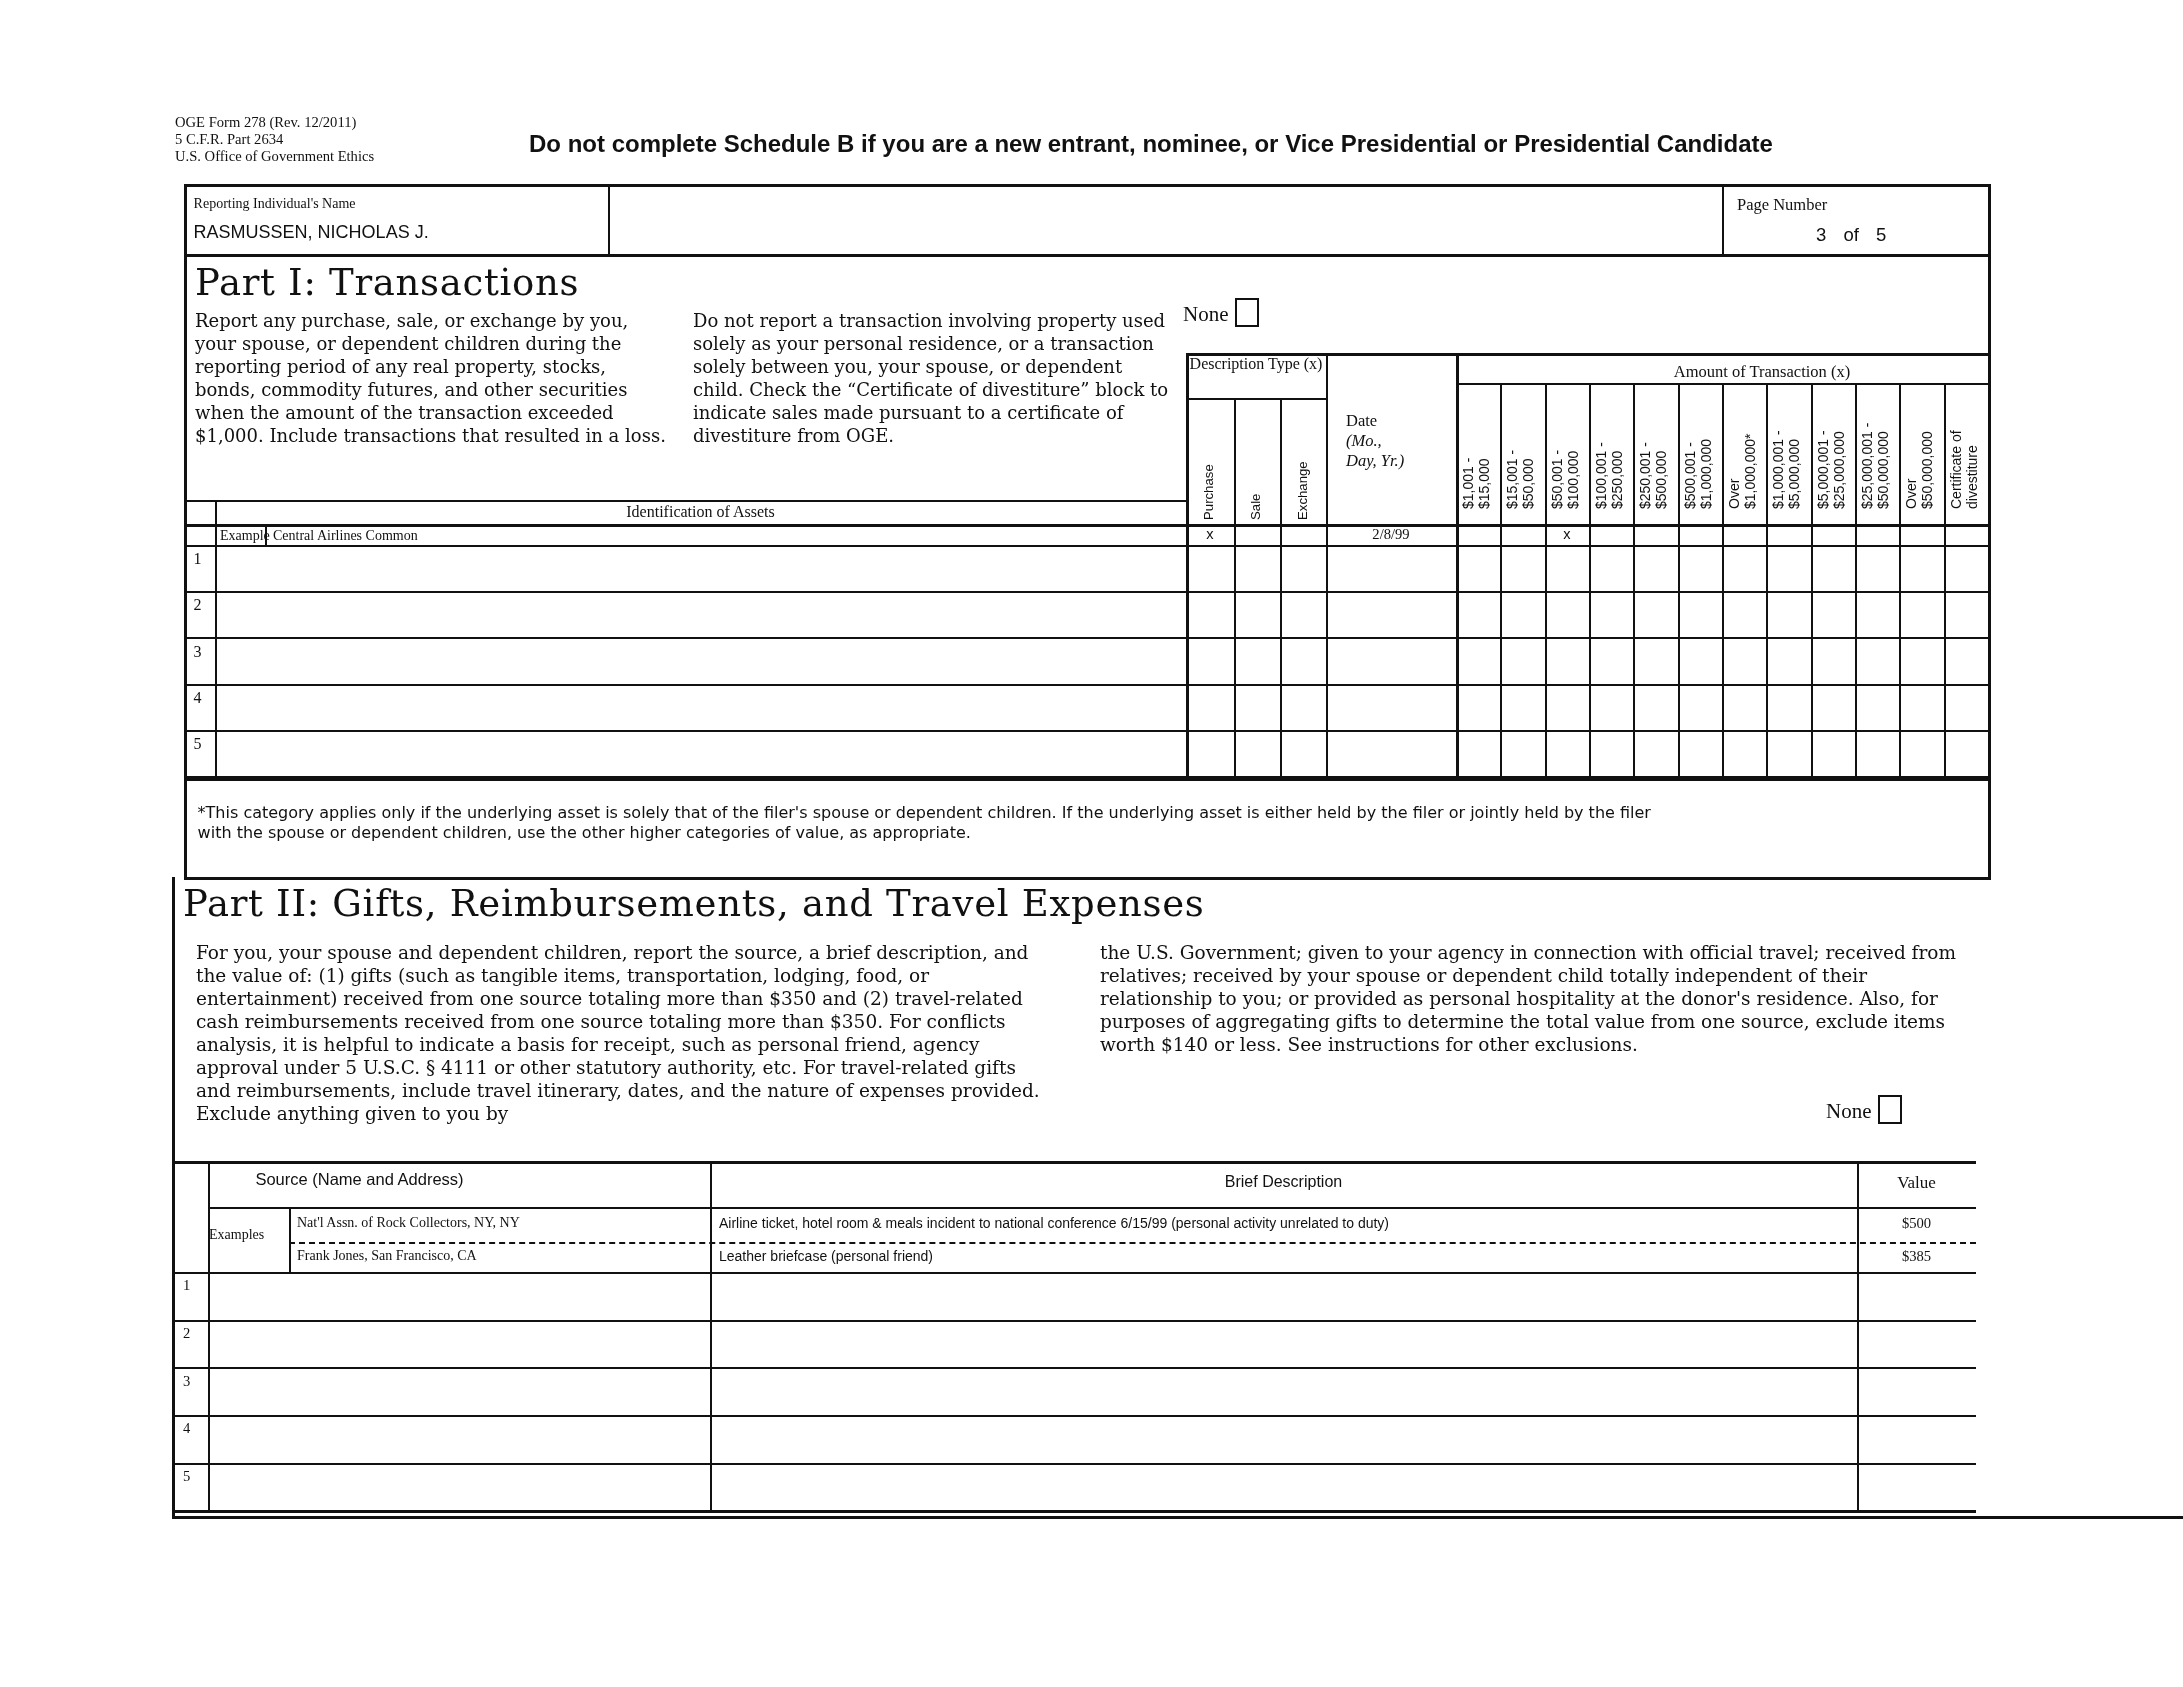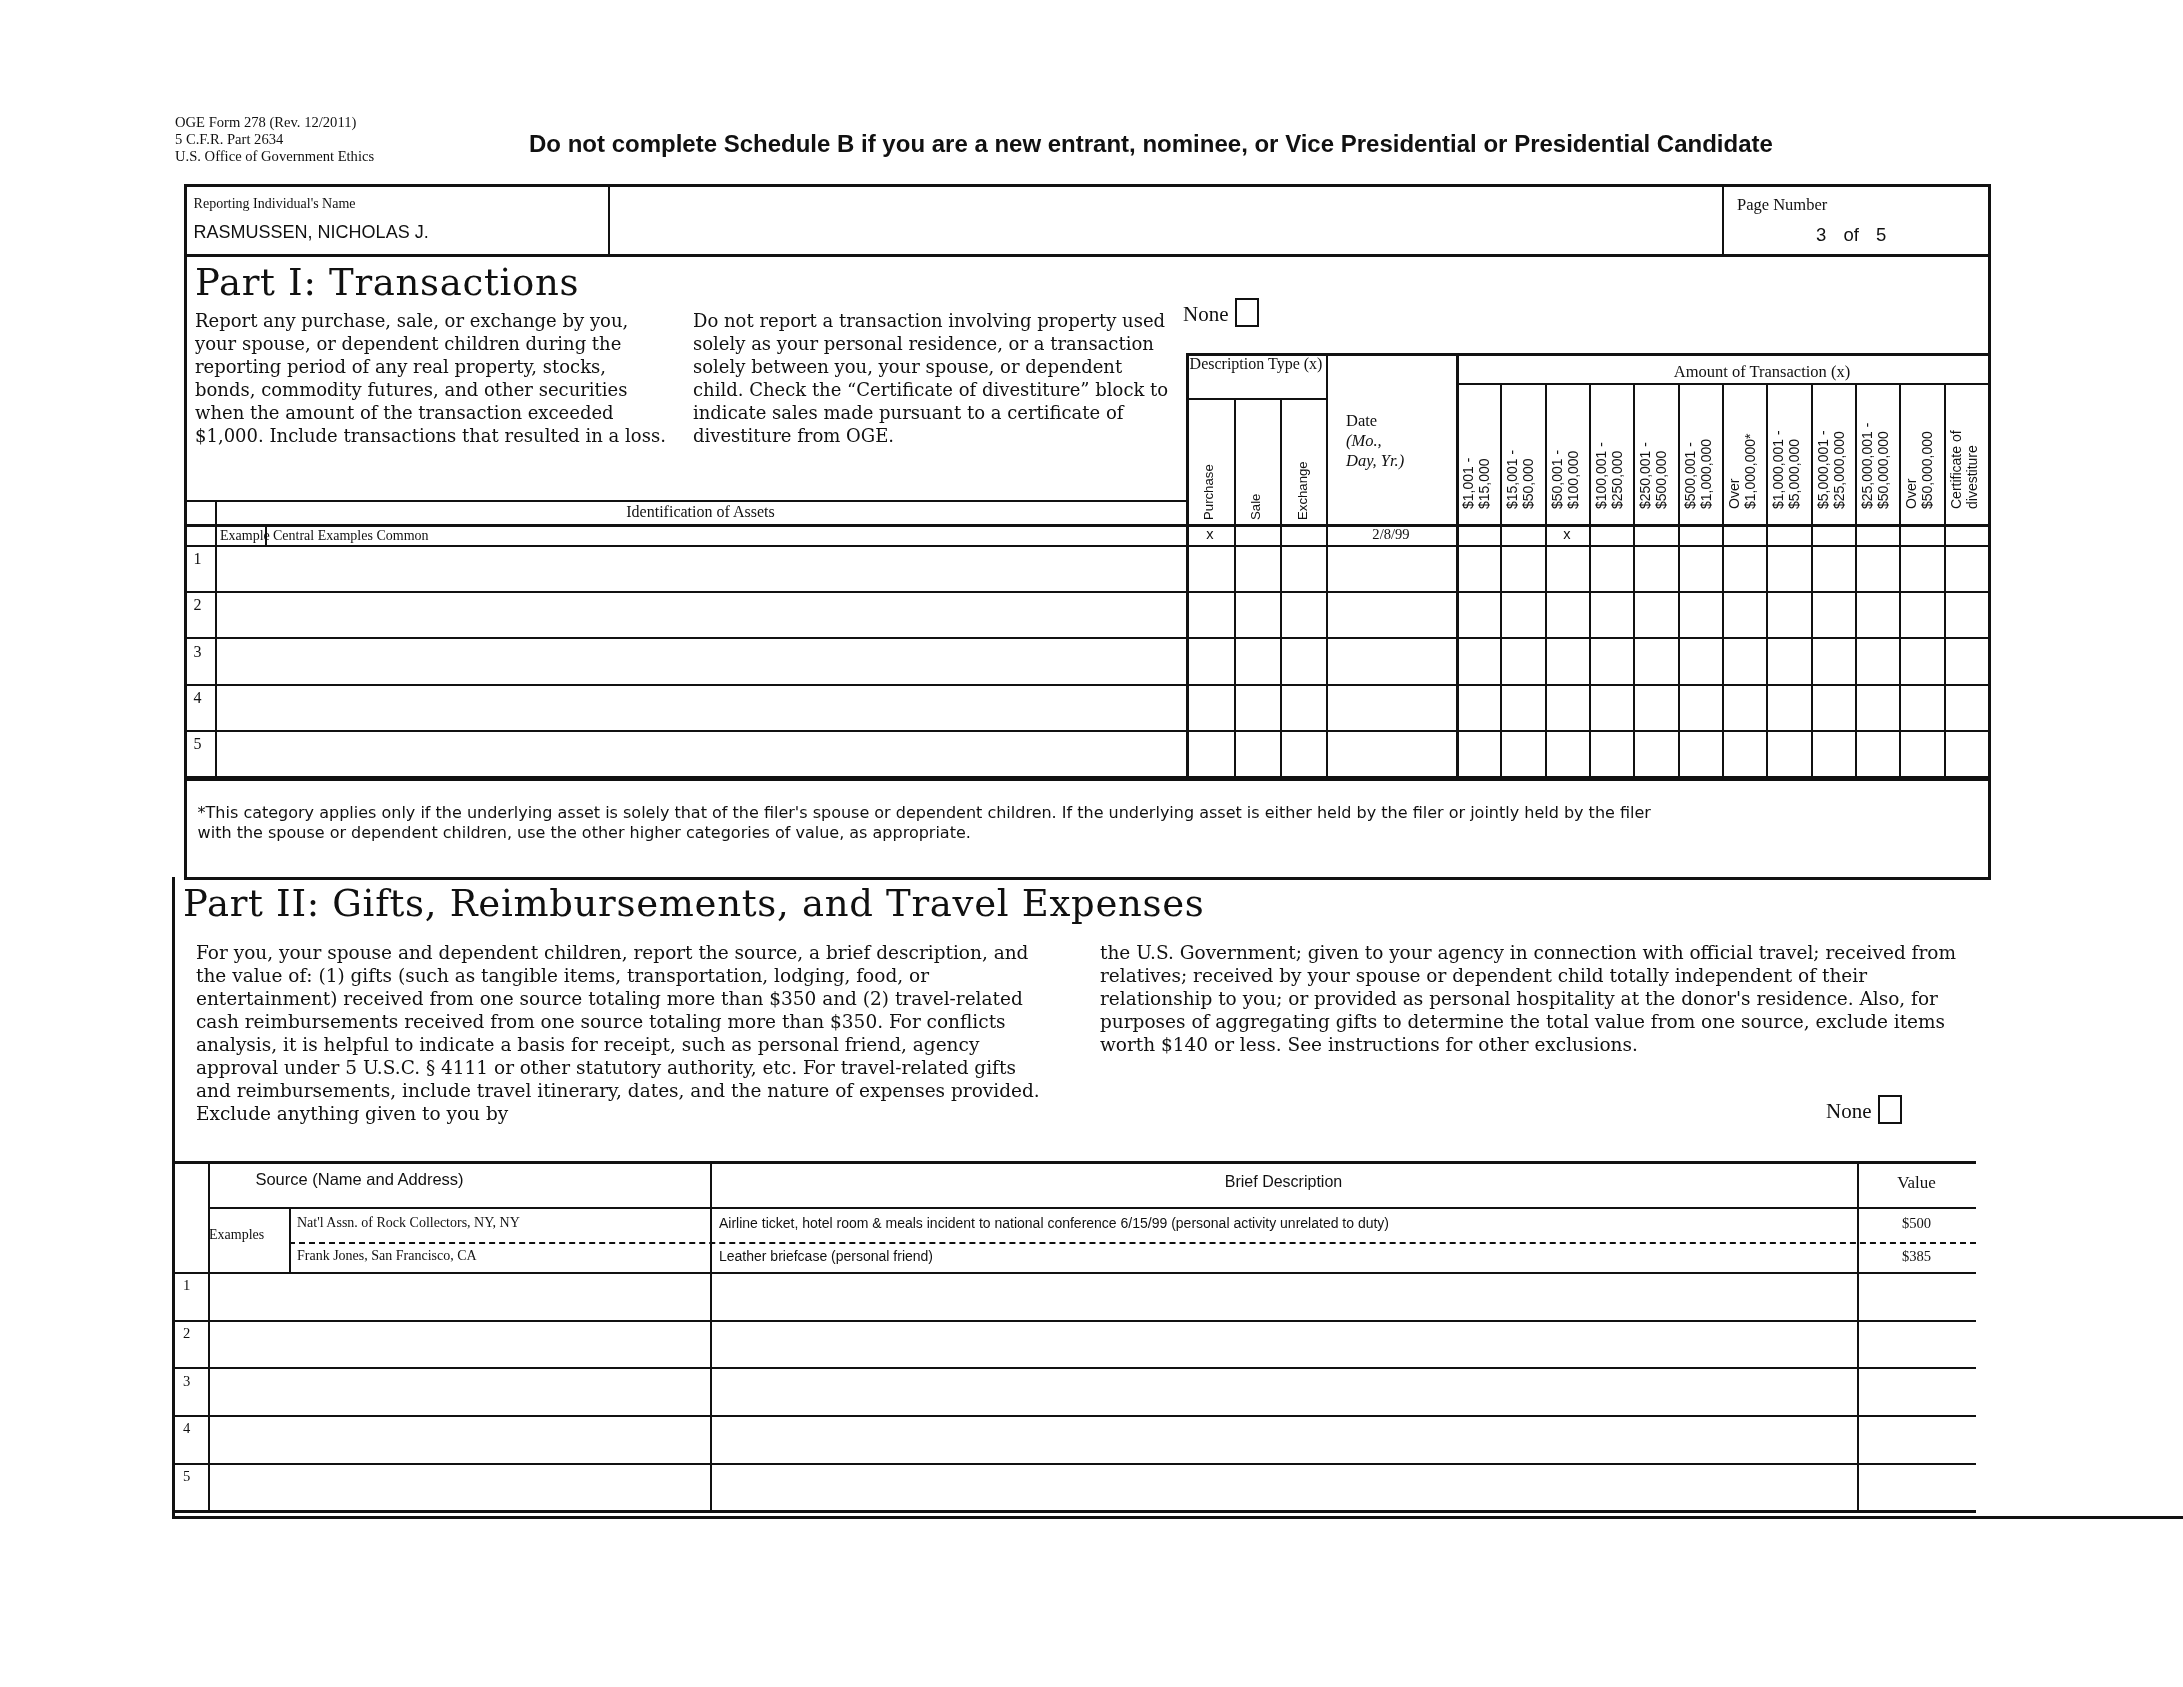--- a/index.html
+++ b/index.html
@@ -156,21 +156,21 @@
       <div class="vert" style="left: 1716px; top: 34px; height: 122px; font-size: 14px;">
         <div>Over</div>
         <div>$50,000,000</div>
       </div>
       <div class="vert" style="left: 1761px; top: 34px; height: 122px; font-size: 14px;">
         <div>Certificate of</div>
         <div>divestiture</div>
       </div>
       <div class="colhead" style="left: 28px; top: 150px; width: 971px; font-size: 16px;">Identification of Assets</div>
       <div class="cell-text" style="left: 33px; top: 175px; font-size: 14px; font-family: &quot;Liberation Serif&quot;, serif;">Example</div>
-      <div class="cell-text" style="left: 86px; top: 175px; font-size: 14px; font-family: &quot;Liberation Serif&quot;, serif;">Central Examples Common</div>
+      <div class="cell-text" style="left: 86px; top: 175px; font-size: 14px; font-family: &quot;Liberation Serif&quot;, serif;">Central Airlines Common</div>
       <div class="cell-text" style="left: 999px; top: 173px; width: 48px; text-align: center;">x</div>
       <div class="cell-text" style="left: 1047px; top: 173px; width: 46px; text-align: center;"></div>
       <div class="cell-text" style="left: 1093px; top: 173px; width: 46px; text-align: center;"></div>
       <div class="cell-text" style="left: 1139px; top: 173px; width: 130px; text-align: center; font-family: &quot;Liberation Serif&quot;, serif;">2/8/99</div>
       <div class="cell-text" style="left: 1269px; top: 173px; width: 44px; text-align: center;"></div>
       <div class="cell-text" style="left: 1313px; top: 173px; width: 44px; text-align: center;"></div>
       <div class="cell-text" style="left: 1358px; top: 173px; width: 44px; text-align: center;">x</div>
       <div class="cell-text" style="left: 1402px; top: 173px; width: 44px; text-align: center;"></div>
       <div class="cell-text" style="left: 1446px; top: 173px; width: 44px; text-align: center;"></div>
       <div class="cell-text" style="left: 1491px; top: 173px; width: 44px; text-align: center;"></div>

